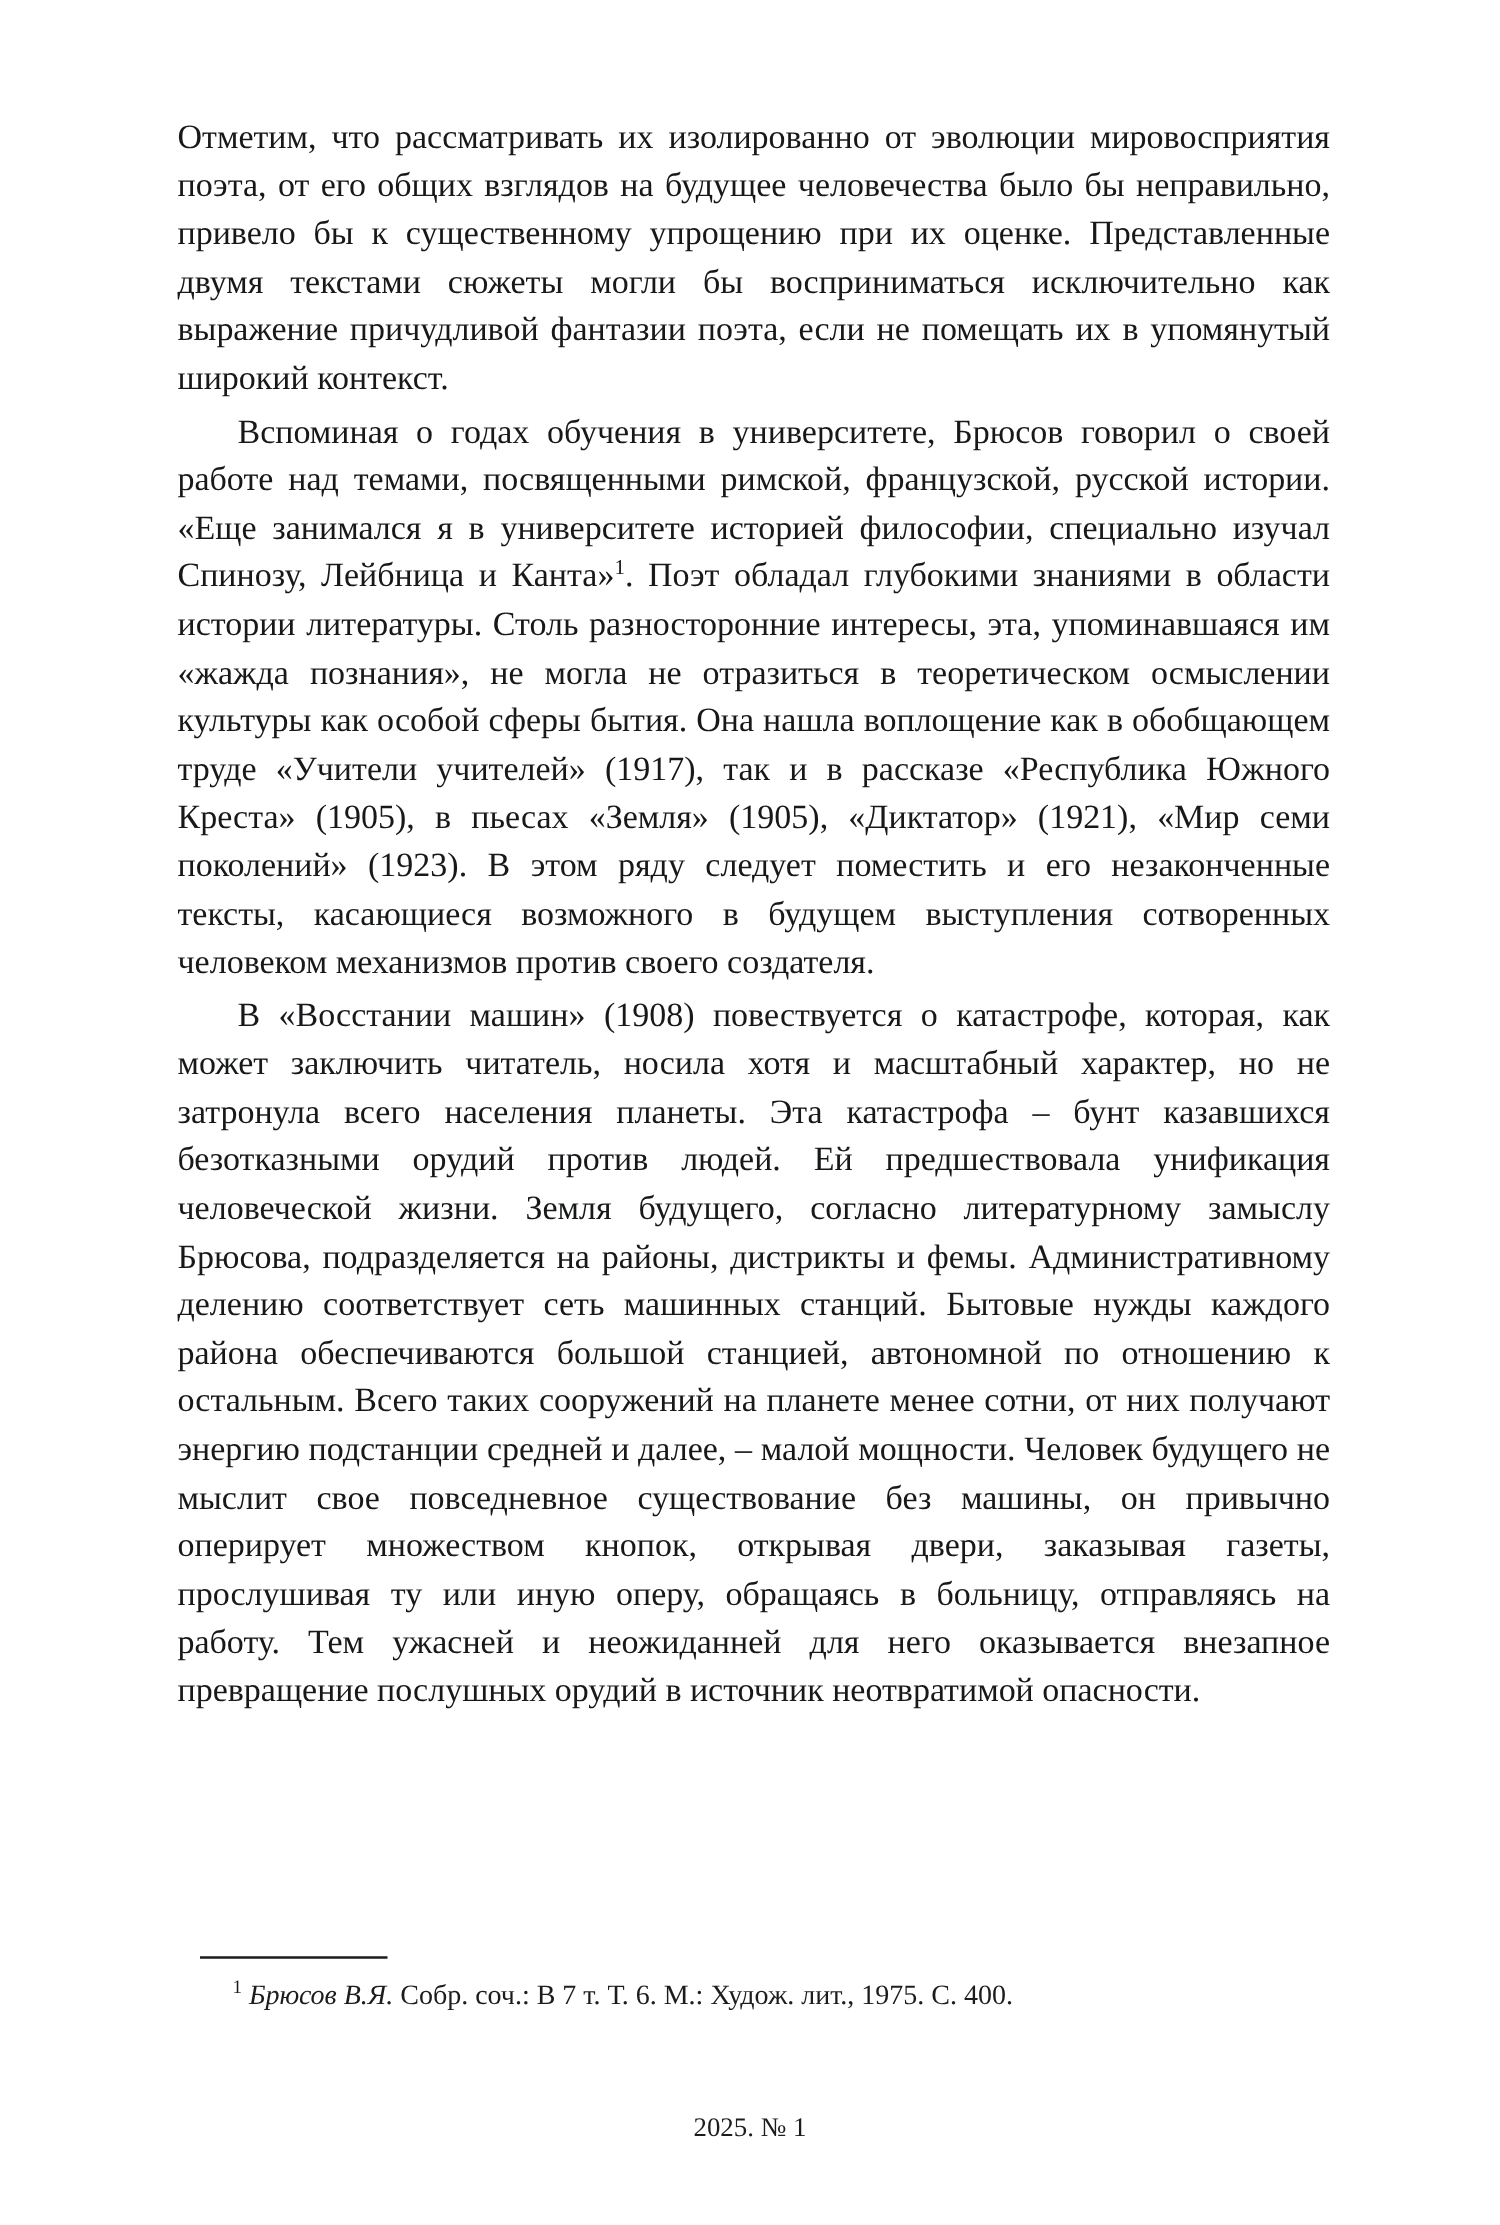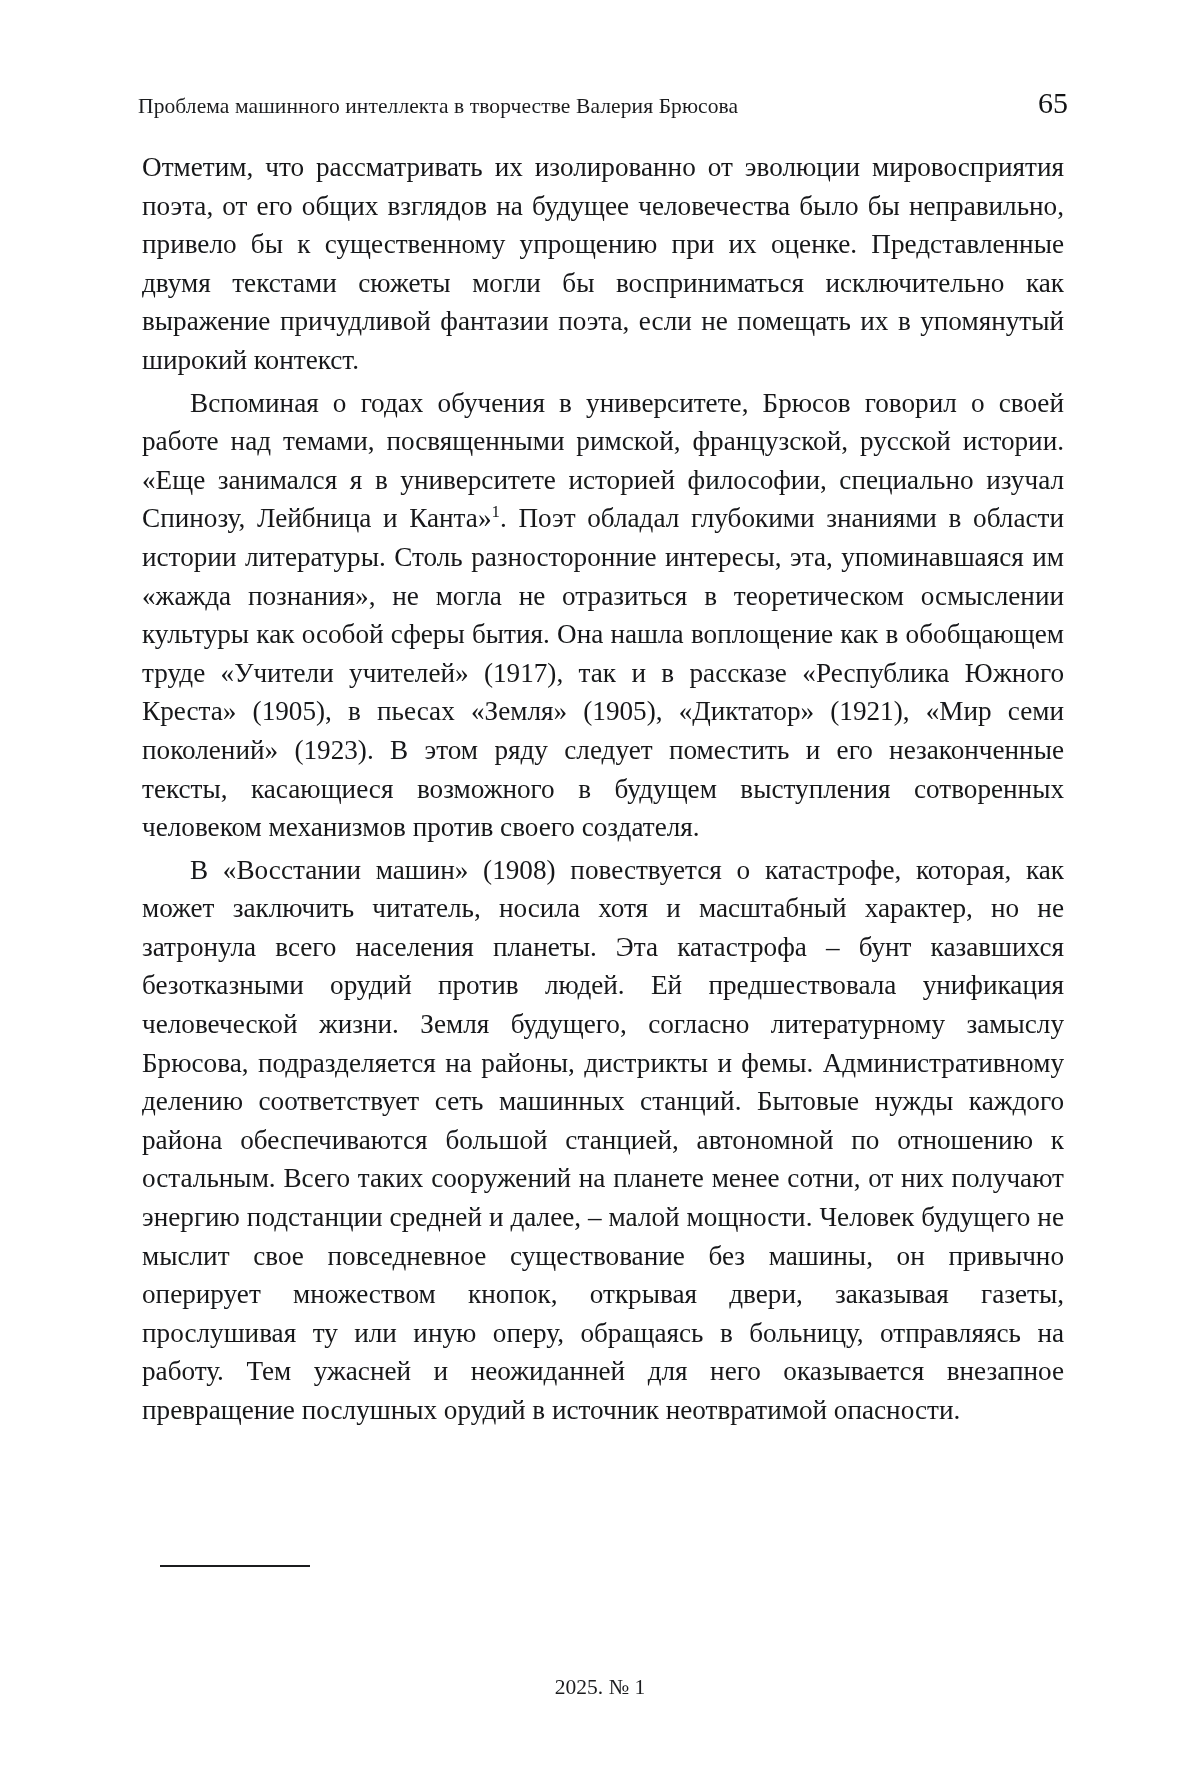--- a/index.html
+++ b/index.html
@@ -104,51 +104,48 @@
     text-align: center;
   }
   .footer .line1 {
     font-size: 21.5px;
     color: #1b1c1e;
     letter-spacing: 0.1px;
   }
   .footer .line2 {
     font-size: 21.5px;
     color: #1b1c1e;
-    margin-top: 7px;
+    margin-top: 22px;
   }
   .footer .sep {
     padding: 0 4px;
   }
 </style>
 </head>
 <body>
 
 <div class="page">
 
   <div class="content">
 
-    <div class="running-head">
-      <span class="rh-title">Проблема машинного интеллекта в творчестве Валерия Брюсова</span>
-      <span class="rh-page">65</span>
-    </div>
 
     <div class="body-text">
 
       <p>Отметим, что рассматривать их изолированно от эволюции мировосприятия поэта, от его общих взглядов на будущее человечества было бы неправильно, привело бы к существенному упрощению при их оценке. Представленные двумя текстами сюжеты могли бы восприниматься исключительно как выражение причудливой фантазии поэта, если не помещать их в упомянутый широкий контекст.</p>
 
       <p class="indent"><span>Вспоминая о годах обучения в университете, Брюсов говорил о своей работе над темами, посвященными римской, французской, русской истории. «Еще занимался я в университете историей философии, специально изучал Спинозу, Лейбница и Канта»</span><sup>1</sup><span>. Поэт обладал глубокими знаниями в области истории литературы. Столь разносторонние интересы, эта, упоминавшаяся им «жажда познания», не могла не отразиться в теоретическом осмыслении культуры как особой сферы бытия. Она нашла воплощение как в обобщающем труде «Учители учителей» (1917), так и в рассказе «Республика Южного Креста» (1905), в пьесах «Земля» (1905), «Диктатор» (1921), «Мир семи поколений» (1923). В этом ряду следует поместить и его незаконченные тексты, касающиеся возможного в будущем выступления сотворенных человеком механизмов против своего создателя.</span></p>
 
       <p class="indent">В «Восстании машин» (1908) повествуется о катастрофе, которая, как может заключить читатель, носила хотя и масштабный характер, но не затронула всего населения планеты. Эта катастрофа – бунт казавшихся безотказными орудий против людей. Ей предшествовала унификация человеческой жизни. Земля будущего, согласно литературному замыслу Брюсова, подразделяется на районы, дистрикты и фемы. Административному делению соответствует сеть машинных станций. Бытовые нужды каждого района обеспечиваются большой станцией, автономной по отношению к остальным. Всего таких сооружений на планете менее сотни, от них получают энергию подстанции средней и далее, – малой мощности. Человек будущего не мыслит свое повседневное существование без машины, он привычно оперирует множеством кнопок, открывая двери, заказывая газеты, прослушивая ту или иную оперу, обращаясь в больницу, отправляясь на работу. Тем ужасней и неожиданней для него оказывается внезапное превращение послушных орудий в источник неотвратимой опасности.</p>
 
 
     </div>
   </div>
 
   <div class="footnote-area">
     <div class="footnote-rule"></div>
+    <p class="footnote-text"><span class="fn-marker">1</span> <span class="fn-author">Брюсов В.Я.</span><span> Собр. соч.: В 7 т. Т. 6. М.: Худож. лит., 1975. С. 400.</span></p>
   </div>
 
   <div class="footer">
     <div class="line2">2025. № 1</div>
   </div>
 
 </div>
 
 </body></html>

